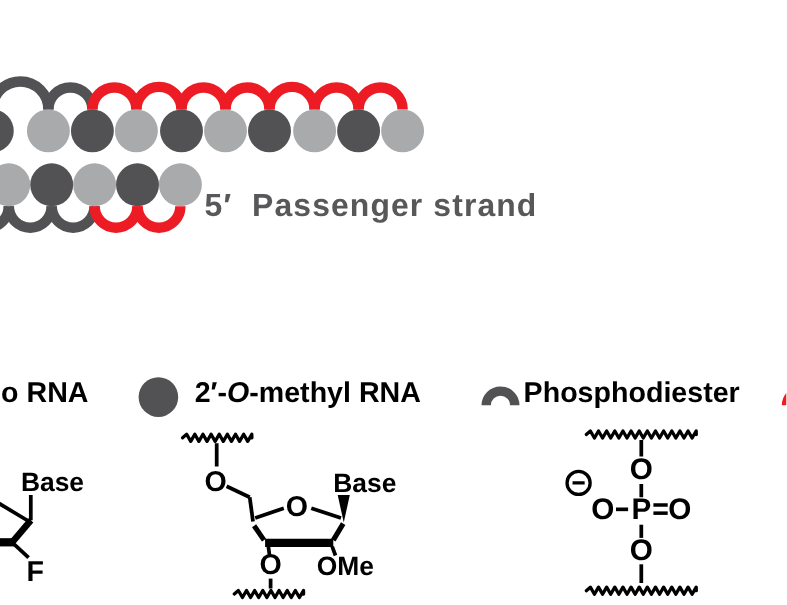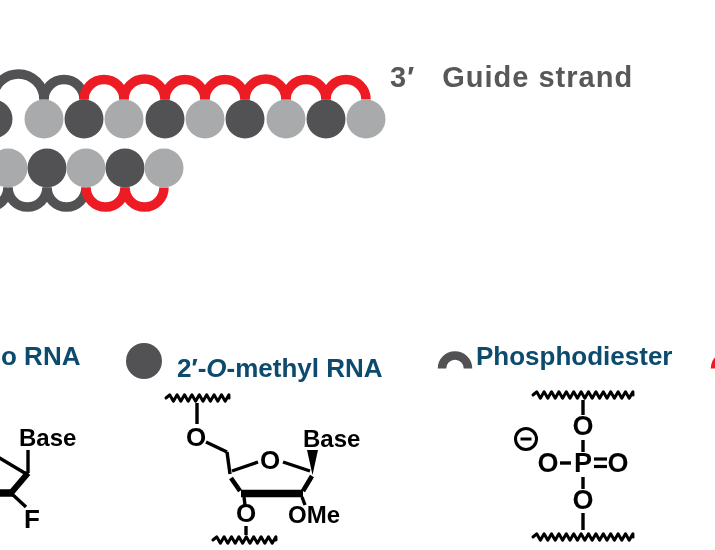--- a/index.html
+++ b/index.html
@@ -8,24 +8,24 @@
     overflow:hidden;font-family:"Liberation Sans",sans-serif;
   }
   .strand-label{
     position:absolute;font-weight:bold;font-size:29px;letter-spacing:1px;
     color:#58585A;white-space:pre;line-height:1;
   }
   #guide-label{left:390px;top:63px;}
   #passenger-label{left:186px;top:173px;}
   .legend-text{
     position:absolute;top:343px;font-weight:bold;font-size:26px;
-    color:#0c4a6e;white-space:pre;line-height:1;
+    color:#000000;white-space:pre;line-height:1;
   }
   #legend-fluoro-text{left:1px;}
-  #legend-omethyl-text{left:177px;margin-top:12px;}
+  #legend-omethyl-text{left:177px;}
   #legend-phosphodiester-text{left:476px;}
   .italic{font-style:italic;}
   #legend-omethyl-circle{
     position:absolute;left:126px;top:343px;width:36px;height:36px;
     border-radius:50%;background:#525255;
   }
   .legend-arc-svg{position:absolute;top:347px;width:46px;height:26px;overflow:visible;}
   #legend-phosphodiester-arc{left:432px;}
   #legend-phosphorothioate-arc{left:705px;}
   svg text{font-family:"Liberation Sans",sans-serif;font-weight:bold;fill:#000;}
@@ -62,21 +62,21 @@
       <path d="M 47 187.5 A 19.5 19.5 0 0 0 86 187.5" fill="none" stroke="#525255" stroke-width="9.5"></path>
       <path d="M 86 187.5 A 19.5 19.5 0 0 0 125 187.5" fill="none" stroke="#ED1C24" stroke-width="9.5"></path>
       <path d="M 125 187.5 A 19.5 19.5 0 0 0 164 187.5" fill="none" stroke="#ED1C24" stroke-width="9.5"></path>
       <circle cx="8" cy="168" r="19.5" fill="#A8AAAC"></circle>
       <circle cx="47" cy="168" r="19.5" fill="#525255"></circle>
       <circle cx="86" cy="168" r="19.5" fill="#A8AAAC"></circle>
       <circle cx="125" cy="168" r="19.5" fill="#525255"></circle>
       <circle cx="164" cy="168" r="19.5" fill="#A8AAAC"></circle>
     </svg>
 
-  <div class="strand-label" id="guide-label">3′   Guide strand</div>
+  <div class="strand-label" id="passenger-label">5′  Passenger strand</div>
 
   <div>
     <span class="legend-text" id="legend-fluoro-text">o RNA</span>
 
     <div id="legend-omethyl-circle"></div>
 
     <span class="legend-text" id="legend-omethyl-text"><span>2′-</span><span class="italic">O</span><span>-methyl RNA</span></span>
 
     <svg class="legend-arc-svg" id="legend-phosphodiester-arc" viewBox="0 0 46 26">
       <path d="M 10 21.5 A 13 13 0 0 1 36 21.5" fill="none" stroke="#525255" stroke-width="8.5"></path>

